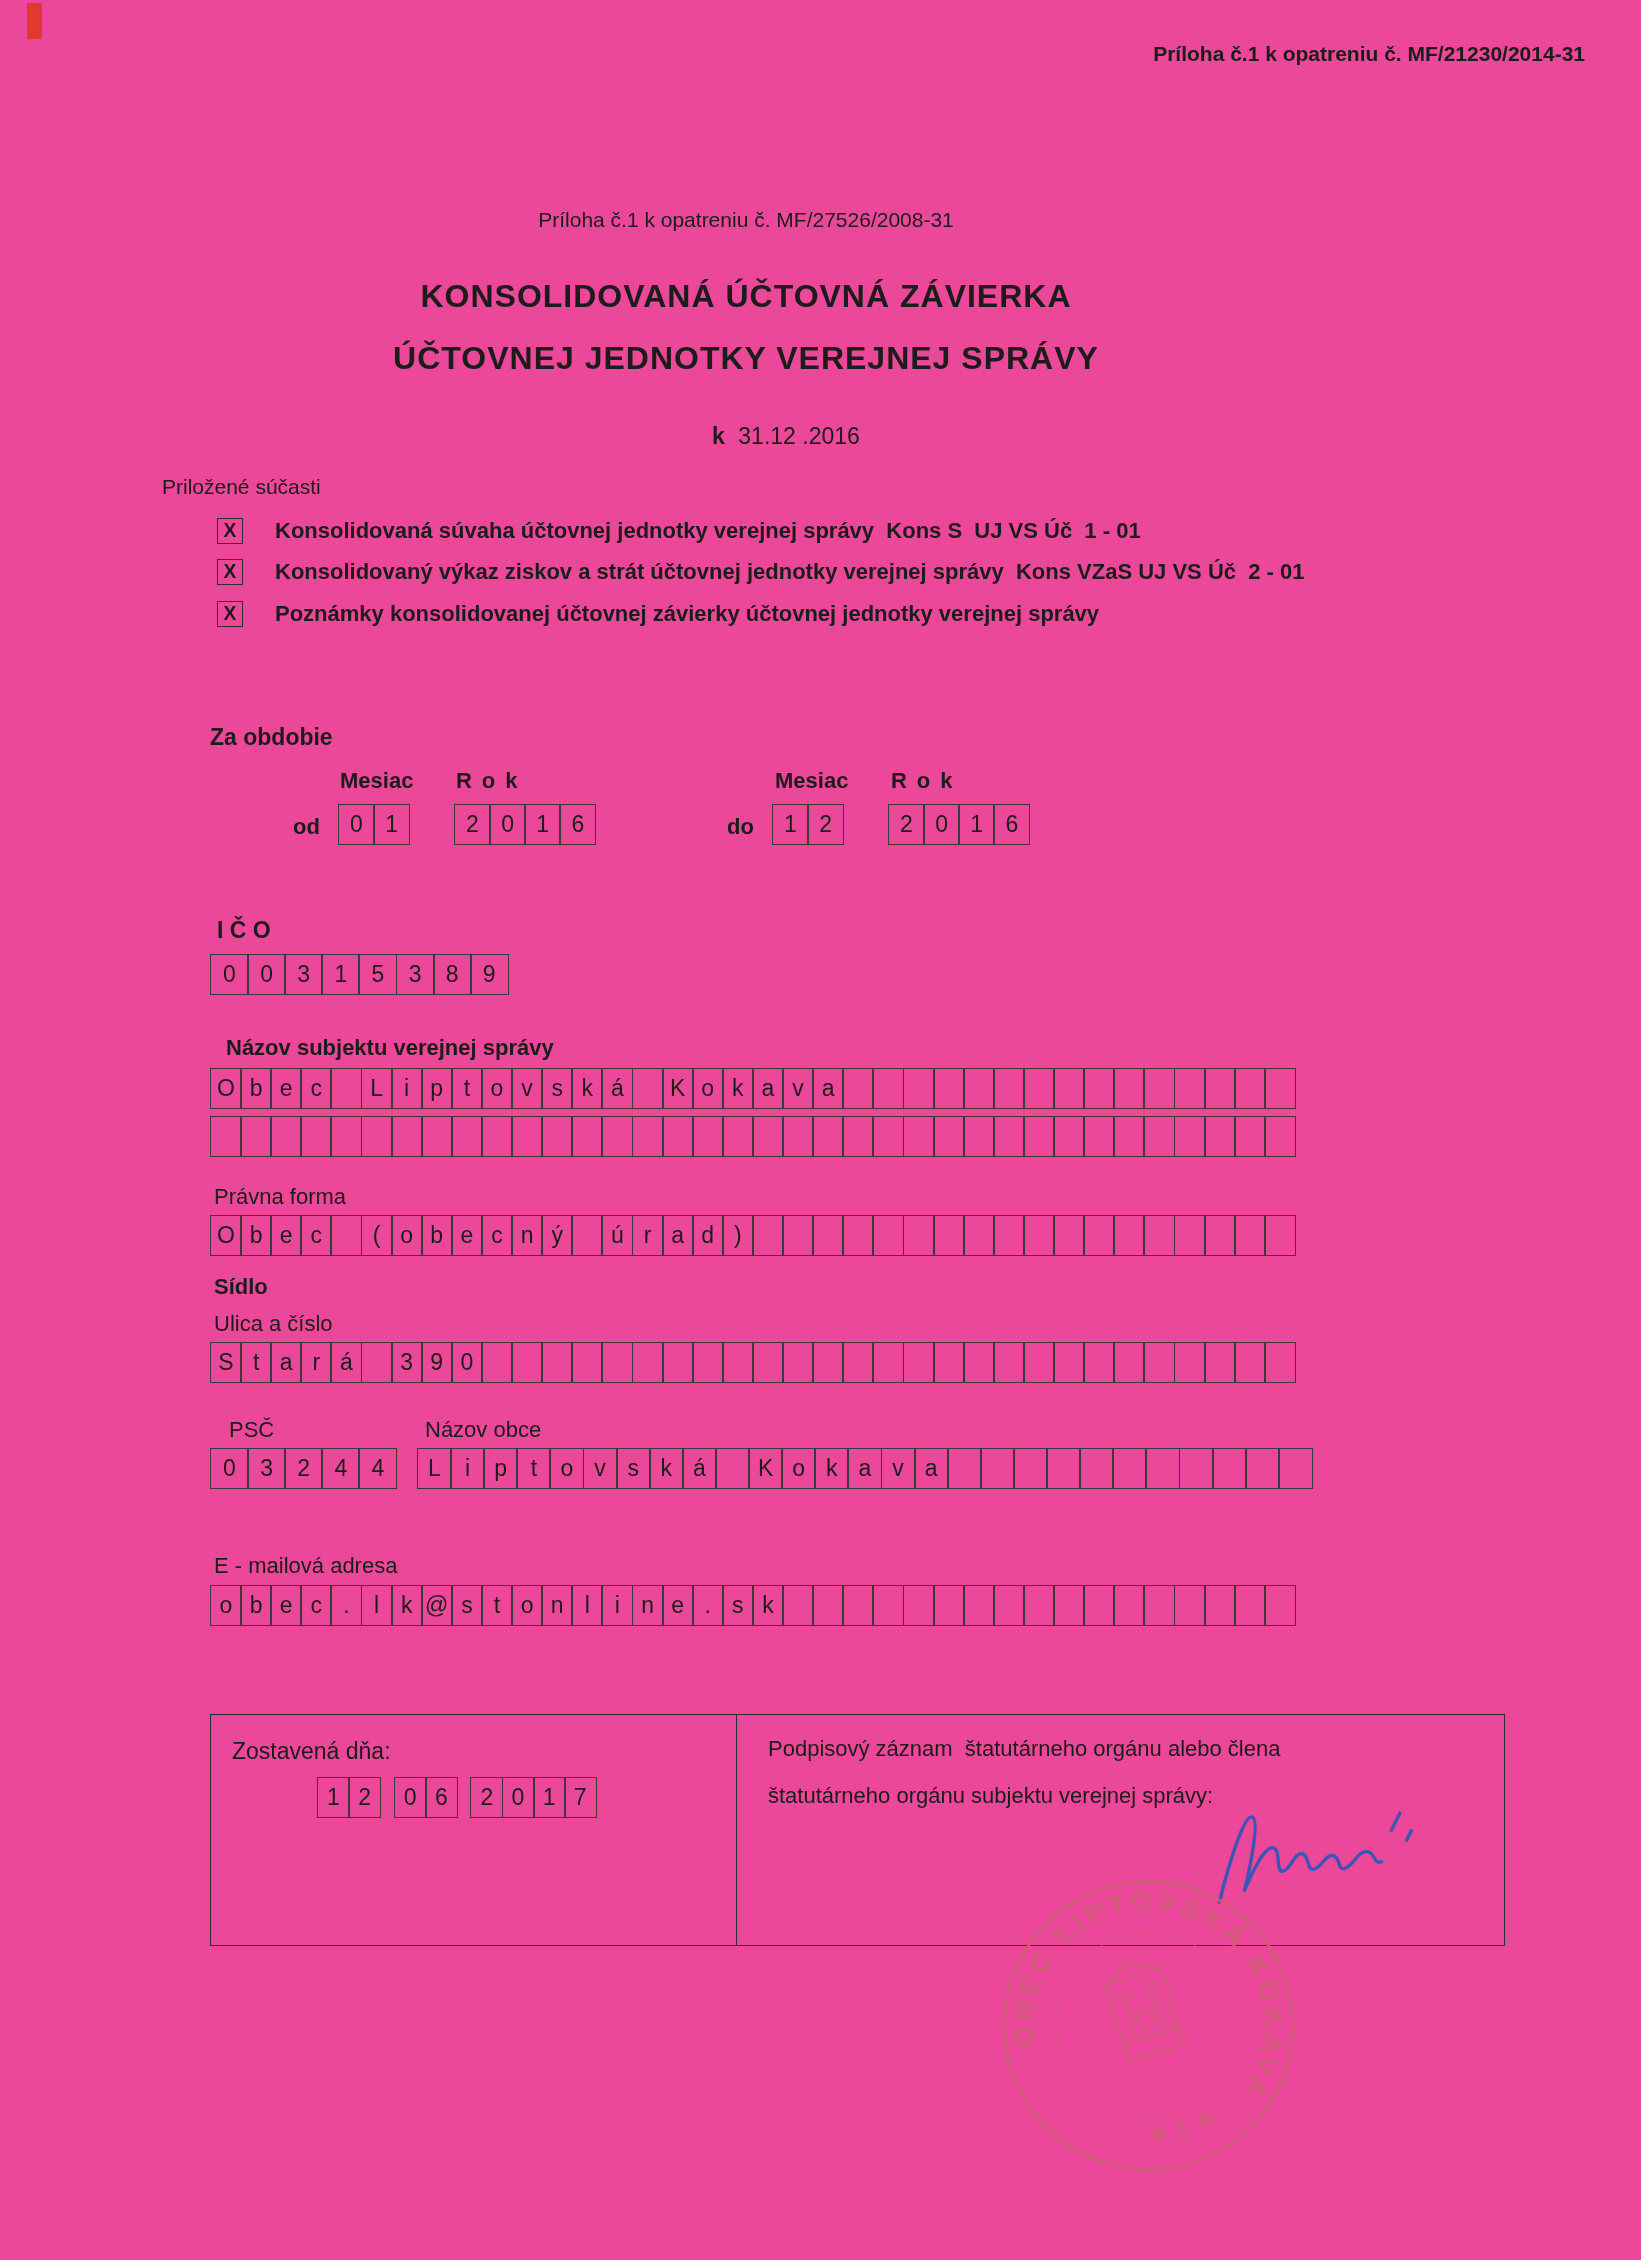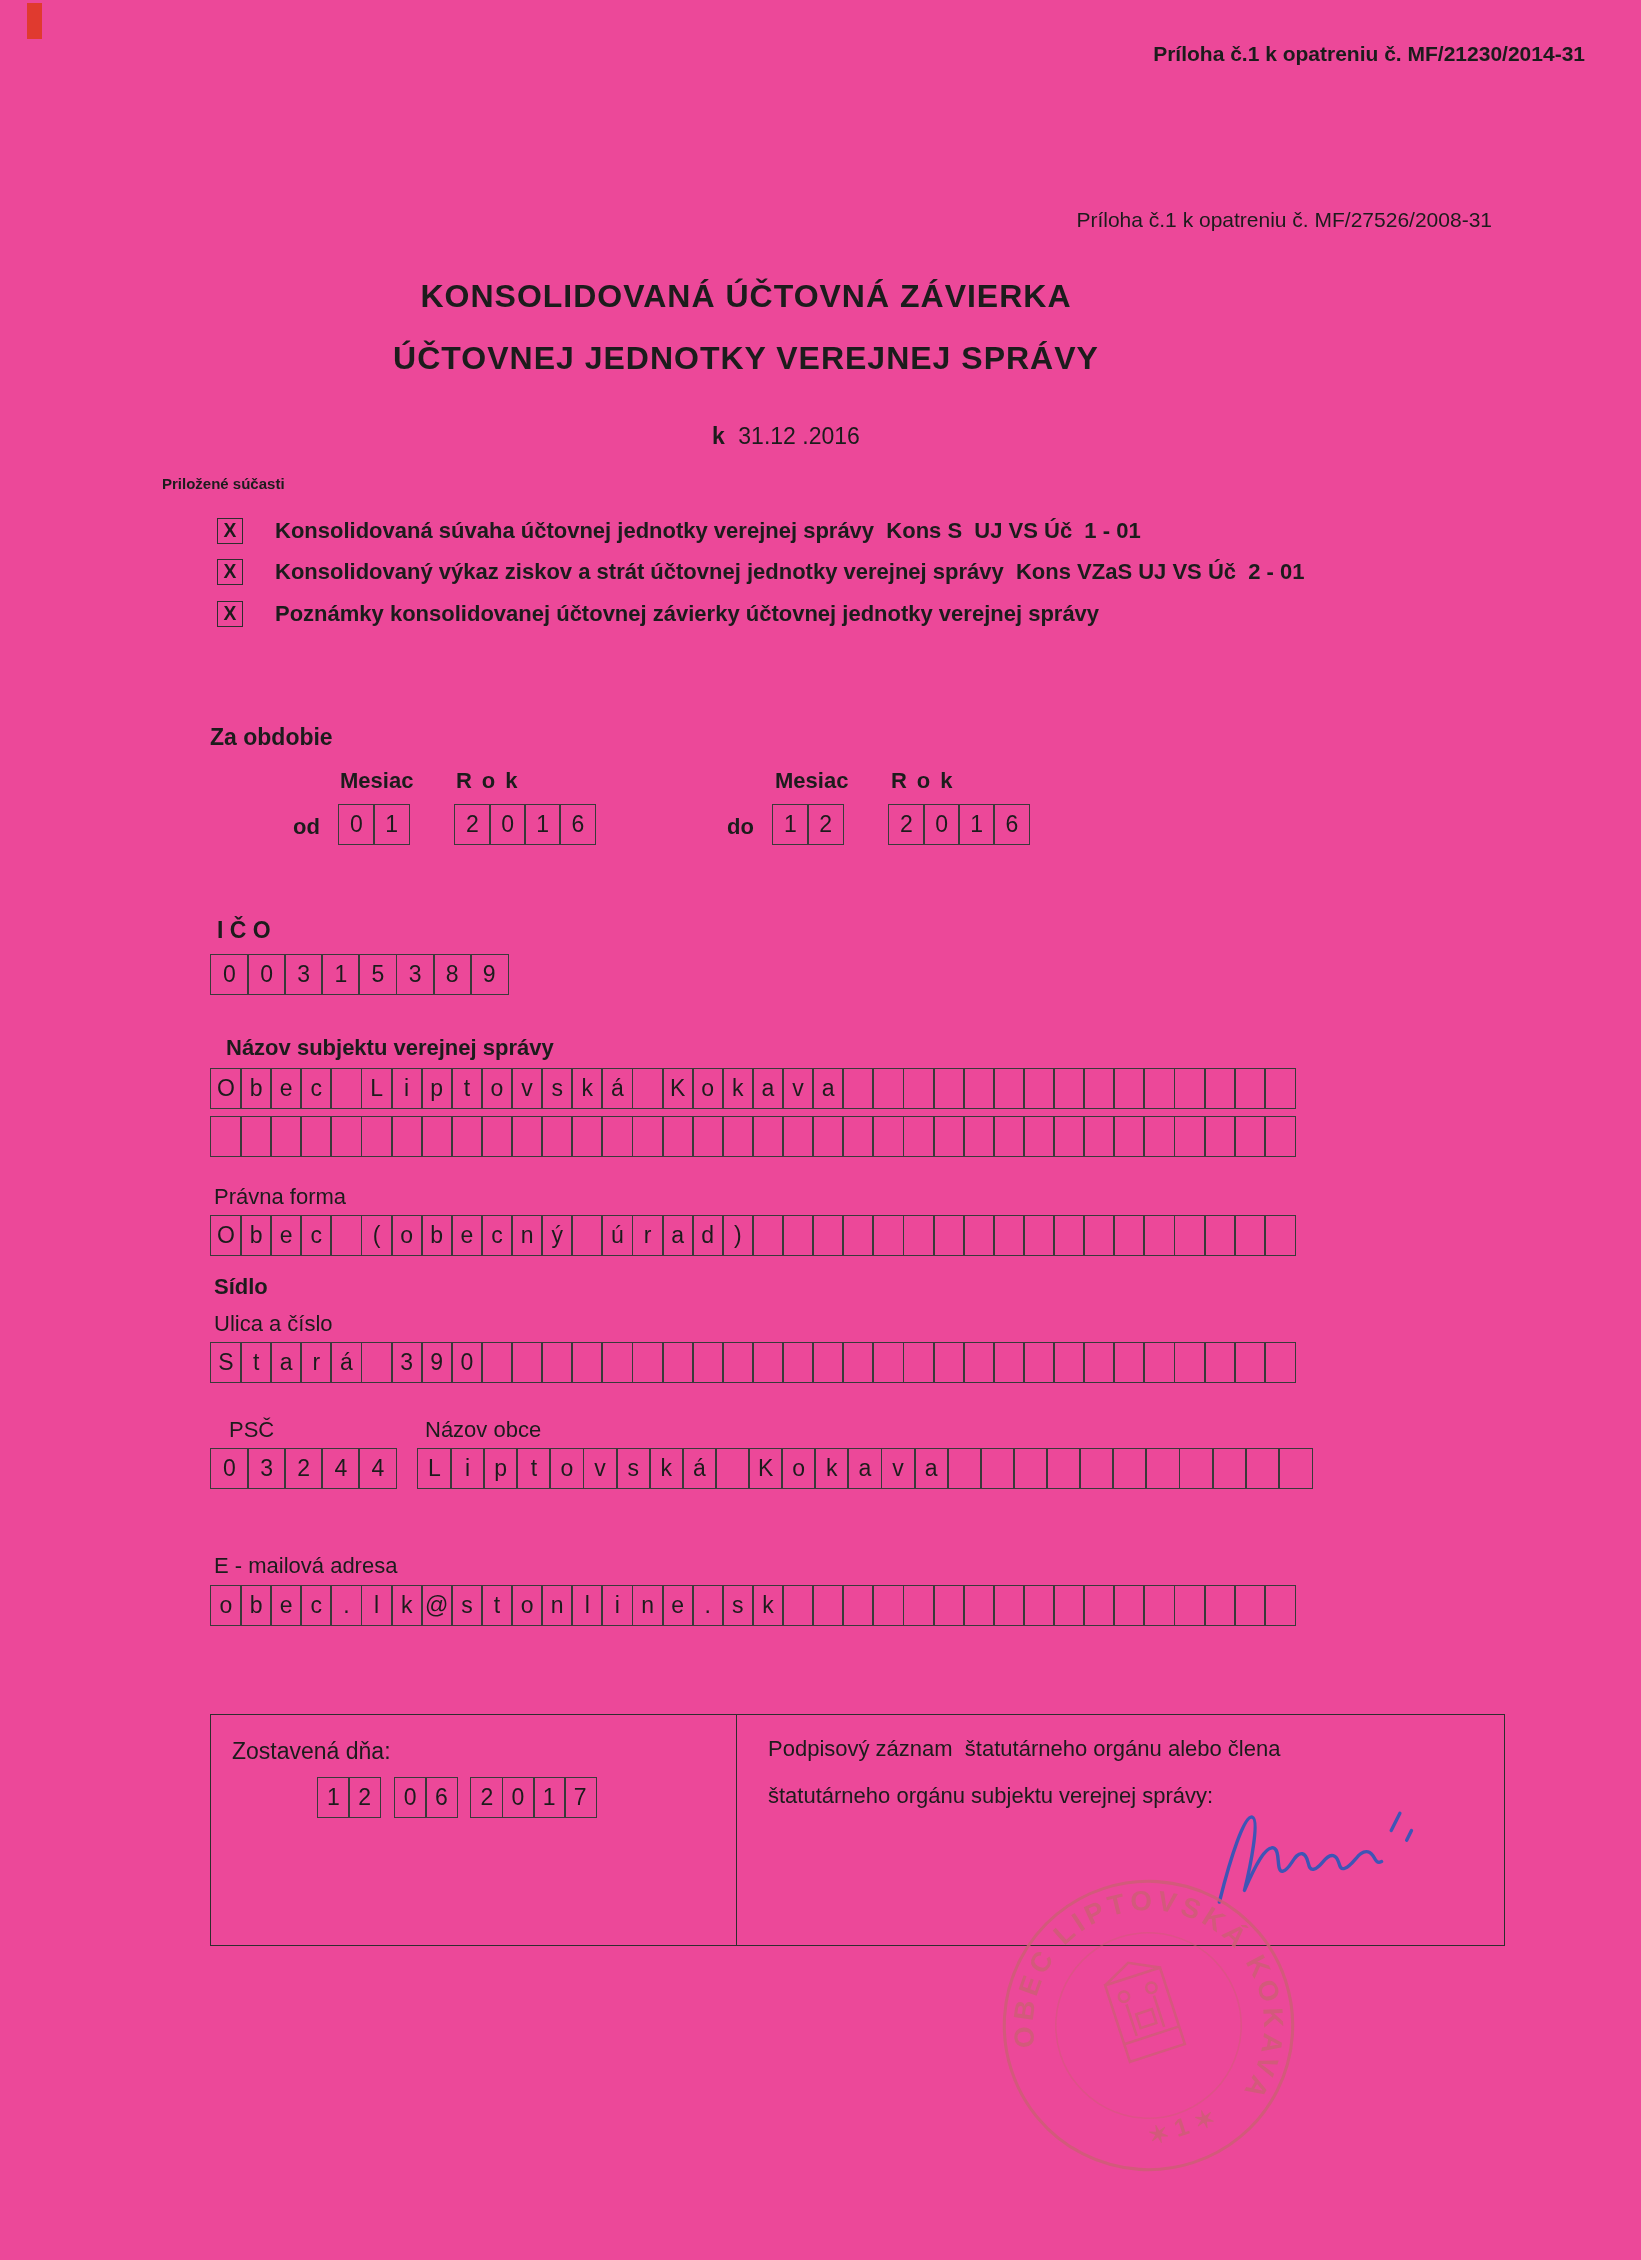--- a/index.html
+++ b/index.html
@@ -1,26 +1,26 @@
 <!DOCTYPE html>
 <html><head>
 <meta charset="utf-8">
 <style>
   html,body{margin:0;padding:0;background:#ffffff;}
   .page{position:relative;width:1641px;height:2260px;background:#ec4899;font-family:"Liberation Sans",sans-serif;color:#1c1c1c;overflow:hidden;}
   .abs{position:absolute;}
   .scan-artifact{position:absolute;left:27px;top:2.9px;width:14.5px;height:36px;background:#e03a2f;}
   .top-right-note{position:absolute;top:42px;right:56px;font-size:21px;font-weight:bold;}
   .center-wrap{position:absolute;left:0;top:0;width:1492px;height:502px;}
-  .center-note{position:absolute;top:208px;width:100%;text-align:right;font-size:21px;}
+  .center-note{position:absolute;top:208px;width:100%;text-align:center;font-size:21px;}
   .title1{position:absolute;top:278px;width:100%;text-align:center;font-size:32px;font-weight:bold;letter-spacing:1px;}
   .title2{position:absolute;top:340px;width:100%;text-align:center;font-size:32px;font-weight:bold;letter-spacing:1px;}
   .asof{position:absolute;left:712px;top:423px;font-size:23px;}
   .asof .p{font-weight:bold;margin-right:13.5px;}
-  .attach-heading{position:absolute;left:162px;top:475px;font-size:15px;font-weight:bold;}
+  .attach-heading{position:absolute;left:162px;top:475px;font-size:21px;font-weight:normal;}
   .check-row{position:absolute;left:217px;display:flex;align-items:center;}
   .checkbox{width:26px;height:26px;border:1.9px solid #2e2e2e;box-sizing:border-box;display:flex;align-items:center;justify-content:center;font-size:19.3px;font-weight:bold;line-height:1;flex:none;}
   .check-label{margin-left:32px;font-size:22px;font-weight:bold;white-space:pre;}
   .lab{font-size:22px;}
   .lab-b{font-size:22px;font-weight:bold;}
   .lab24{font-size:23px;}
   .char-grid{position:absolute;display:flex;}
   .char-grid.inline{position:static;}
   .cell{width:32px;height:41px;border:1.9px solid #3a3a3a;box-sizing:border-box;display:flex;align-items:center;justify-content:center;font-size:23px;color:#1c1c1c;}
   .cell + .cell{margin-left:-1.9px;}

